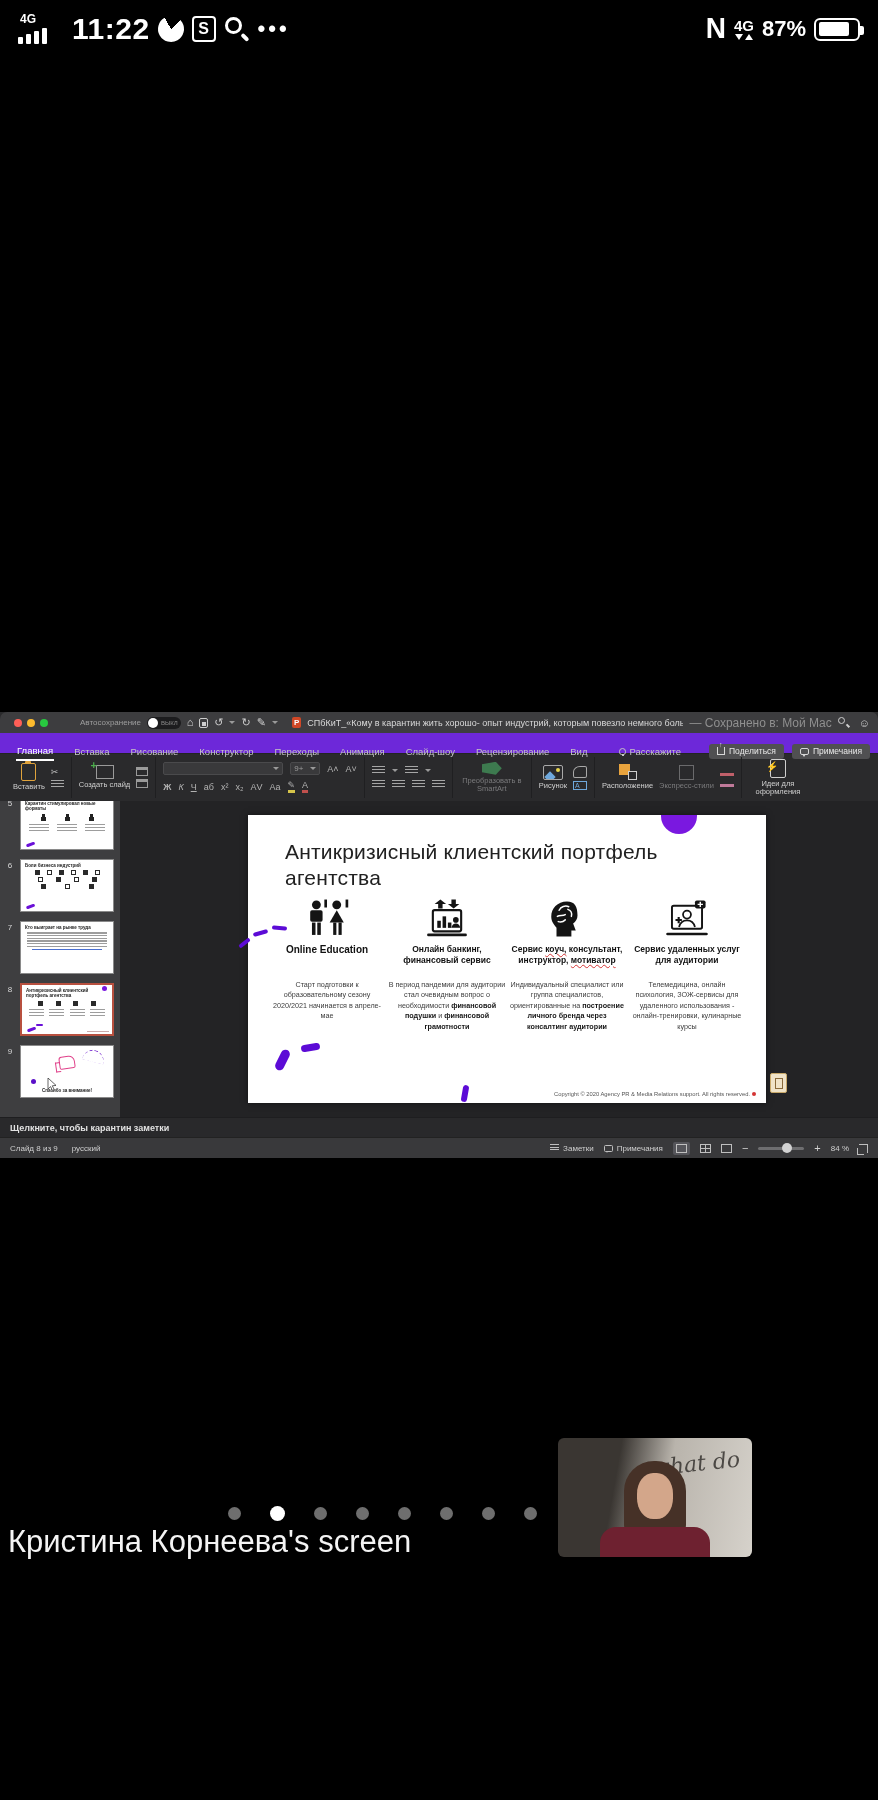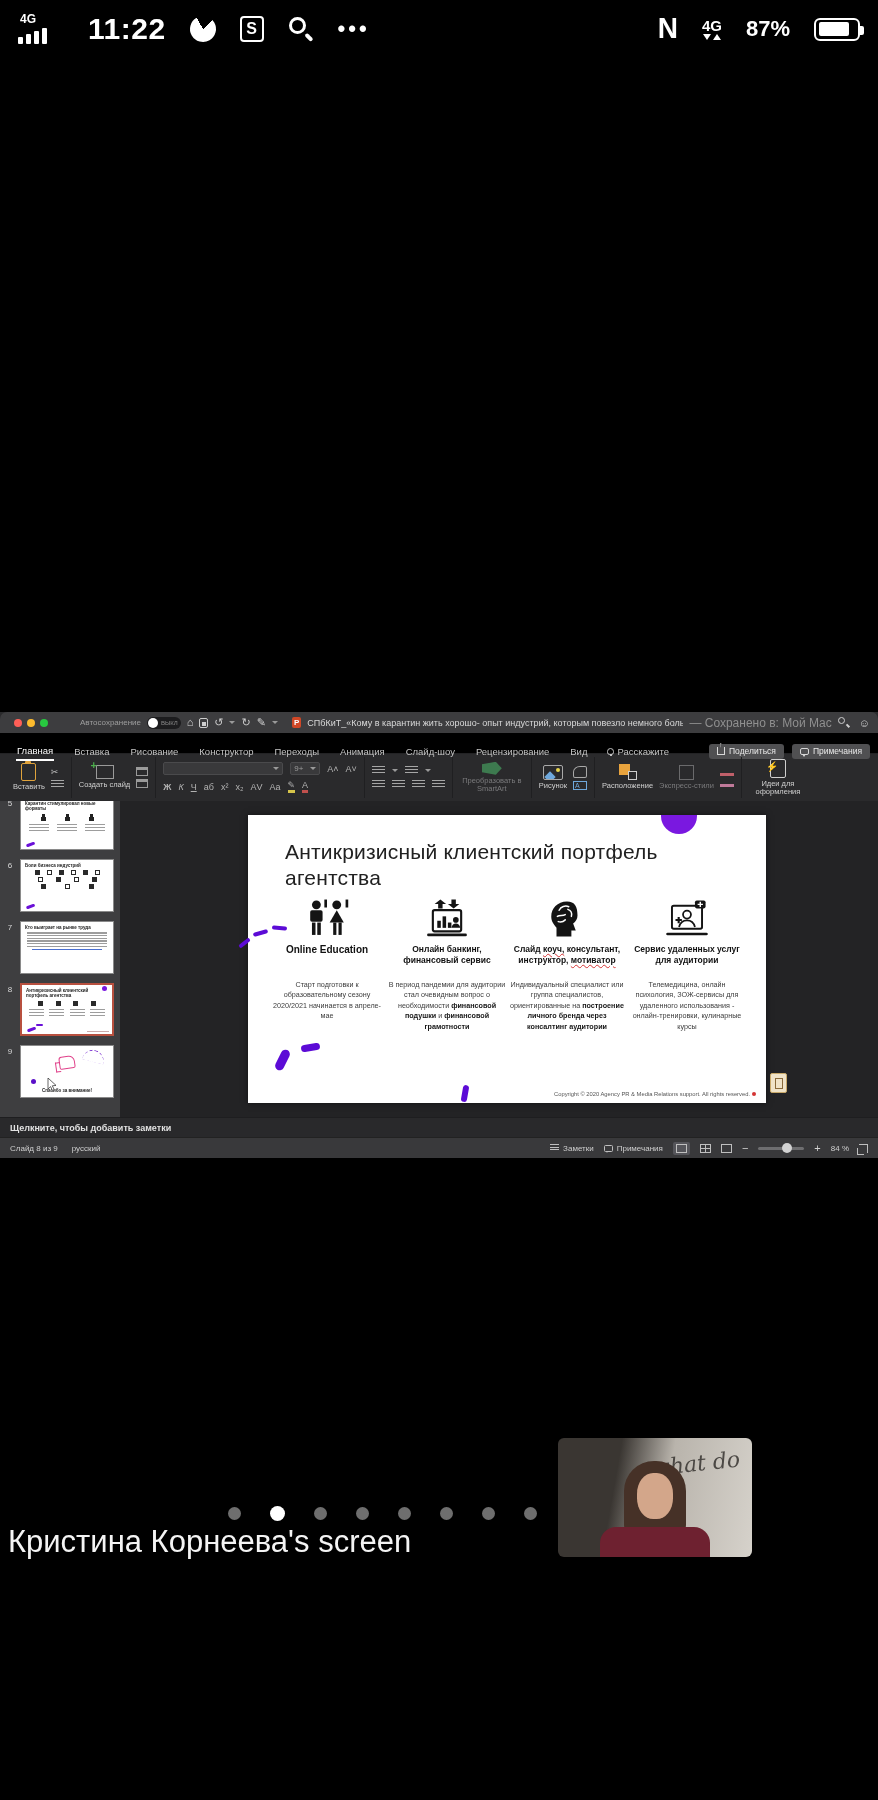--- a/index.html
+++ b/index.html
@@ -2,21 +2,21 @@
 <html><head>
 <meta charset="utf-8">
 <style>
   * { box-sizing: border-box; margin: 0; padding: 0; }
   html,body { background:#000; }
   body { width:878px; height:1800px; font-family:"Liberation Sans", sans-serif; position:relative; overflow:hidden; }
   .screen { position:absolute; inset:0; background:#000; }
 
   
   .statusbar { position:absolute; top:6px; left:0; right:0; height:46px; display:flex; align-items:center; justify-content:space-between; padding:0 18px; color:#fff; }
-  .sb-left, .sb-right { display:flex; align-items:center; gap:24px; }
+  .sb-left, .sb-right { display:flex; align-items:center; gap:8px; }
   .signal { position:relative; width:46px; height:34px; }
   .signal .sg-label { position:absolute; top:0; left:2px; font-size:12px; font-weight:bold; }
   .signal .bars { position:absolute; bottom:2px; left:0; display:flex; align-items:flex-end; gap:3px; }
   .signal .bars i { display:block; width:5px; background:#fff; border-radius:1px; }
   .time { font-size:30px; font-weight:bold; letter-spacing:0.5px; }
   .pie-icon { width:26px; height:26px; border-radius:50%; background:conic-gradient(#000 0 75deg, #fff 75deg 360deg); transform:rotate(-30deg); }
   .s-icon { width:24px; height:26px; border:2.5px solid #fff; border-radius:4px; display:flex; align-items:center; justify-content:center; font-size:16px; font-weight:bold; }
   .search-glyph { width:26px; height:26px; position:relative; }
   .search-glyph b { position:absolute; top:1px; left:1px; width:17px; height:17px; border:3px solid #fff; border-radius:50%; }
   .search-glyph i { position:absolute; width:3.5px; height:9px; background:#fff; bottom:0; right:3px; transform:rotate(-45deg); border-radius:2px; }
@@ -57,21 +57,21 @@
   .dd { width:0; height:0; border-left:3px solid transparent; border-right:3px solid transparent; border-top:3.5px solid #9a9a9a; display:inline-block; }
   .ppt-docicon { width:11px; height:11px; background:#d04726; border-radius:2px; color:#fff; font-size:8px; font-weight:bold; display:flex; align-items:center; justify-content:center; margin-left:8px; }
   .doc-title { color:#d9d9d9; font-size:9px; white-space:nowrap; overflow:hidden; max-width:530px; }
   .saved { color:#8f8f8f; font-size:12px; white-space:nowrap; }
   .titlebar .right { margin-left:auto; display:flex; align-items:center; gap:10px; }
   .mini-search { position:relative; width:11px; height:11px; }
   .mini-search b { position:absolute; top:0; left:0; width:7px; height:7px; border:1.5px solid #cfcfcf; border-radius:50%; }
   .mini-search i { position:absolute; right:0; bottom:0; width:1.5px; height:4px; background:#cfcfcf; transform:rotate(-45deg); }
   .smiley { color:#cfcfcf; font-size:11px; }
 
-  .tabsbar { height:20px; background:#000000; display:flex; align-items:center; padding:16px 8px 0 16px; gap:0; }
+  .tabsbar { height:20px; background:#6d28d9; display:flex; align-items:center; padding:16px 8px 0 16px; gap:12px; }
   .tabs { display:flex; gap:19px; align-items:center; }
   .tab { color:#c4c4c4; font-size:9.5px; padding:3px 1px; cursor:default; }
   .tab.active { color:#fff; border-bottom:2px solid #fff; }
   .tellme { display:flex; align-items:center; gap:3px; color:#c4c4c4; font-size:9.5px; margin-left:19px; }
   .bulb { width:7px; height:7px; border:1.2px solid #c4c4c4; border-radius:50% 50% 40% 40%; position:relative; }
   .bulb:after { content:""; position:absolute; left:1.5px; bottom:-2.5px; width:2px; height:2px; background:#c4c4c4; }
   .tabsbar .right { margin-left:auto; display:flex; gap:8px; }
   .pill-btn { background:#505052; color:#e8e8e8; border:none; font-size:8.5px; border-radius:3px; height:15px; padding:0 8px; display:flex; align-items:center; gap:4px; font-family:inherit; }
   .share-gl { width:8px; height:8px; border:1.2px solid #d8d8d8; border-top:none; position:relative; }
   .share-gl:after { content:"↑"; position:absolute; top:-6px; left:1px; font-size:7px; color:#d8d8d8; }
@@ -558,21 +558,21 @@
                 <h4><span>Онлайн банкинг, финансовый сервис</span></h4>
                 <p><span>В период пандемии для аудитории стал очевидным вопрос о необходимости </span><span class="b">финансовой подушки</span><span> и </span><span class="b">финансовой грамотности</span></p>
               </div>
               <div class="col">
                 <div class="cicon">
                   <svg width="42" height="40" viewBox="0 0 48 44">
                     <path d="M24 2C13 2 6 10 6 19c0 6 3 9 6 13v10h17v-7h5l-3-8c3-2 5-5 5-9C36 8 33 2 24 2z" fill="#141414"></path>
                     <path d="M15 12c2-4 7-6 11-4M13 19c3-2 6 0 9-2m-8 8c3 1 6 0 8-2m3-12c3 1 5 4 4 8" stroke="#fff" stroke-width="1.7" fill="none" stroke-linecap="round"></path>
                   </svg>
                 </div>
-                <h4><span>Слайд </span><span class="wavy">коуч,</span><span> консультант, инструктор, </span><span class="wavy">мотиватор</span></h4>
+                <h4><span>Сервис </span><span class="wavy">коуч,</span><span> консультант, инструктор, </span><span class="wavy">мотиватор</span></h4>
                 <p><span>Индивидуальный специалист или группа специалистов, ориентированные на </span><span class="b">построение личного бренда через консалтинг аудитории</span></p>
               </div>
               <div class="col">
                 <div class="cicon">
                   <svg width="46" height="40" viewBox="0 0 52 44">
                     <rect x="9" y="7" width="34" height="26" rx="2" fill="none" stroke="#141414" stroke-width="2.2"></rect>
                     <circle cx="26" cy="17" r="4.5" fill="none" stroke="#141414" stroke-width="2"></circle>
                     <path d="M17 31c1.5-5.5 5-7.5 9-7.5s7.5 2 9 7.5" fill="none" stroke="#141414" stroke-width="2"></path>
                     <rect x="35" y="1" width="12" height="9" rx="2" fill="#141414"></rect>
                     <path d="M41 2.5v6M38 5.5h6" stroke="#fff" stroke-width="1.6"></path>
@@ -595,21 +595,21 @@
         <span class="pmark pm-curve"></span>
         <span class="pmark pm-dash"></span>
         <span class="pmark pm-vert"></span>
         <span class="design-float">
             <b></b>
           </span>
       </div>
     </div>
 
     <div class="notesbar">
-      <span>Щелкните, чтобы добавить заметки</span>
+      <span>Щелкните, чтобы карантин заметки</span>
     </div>
 
     <div class="statusline">
       <span>Слайд 8 из 9</span>
       <span>русский</span>
       <span class="right">
         <span class="sl-item">
             <span class="sl-lines"></span>
             <span>Заметки</span>
           </span>

